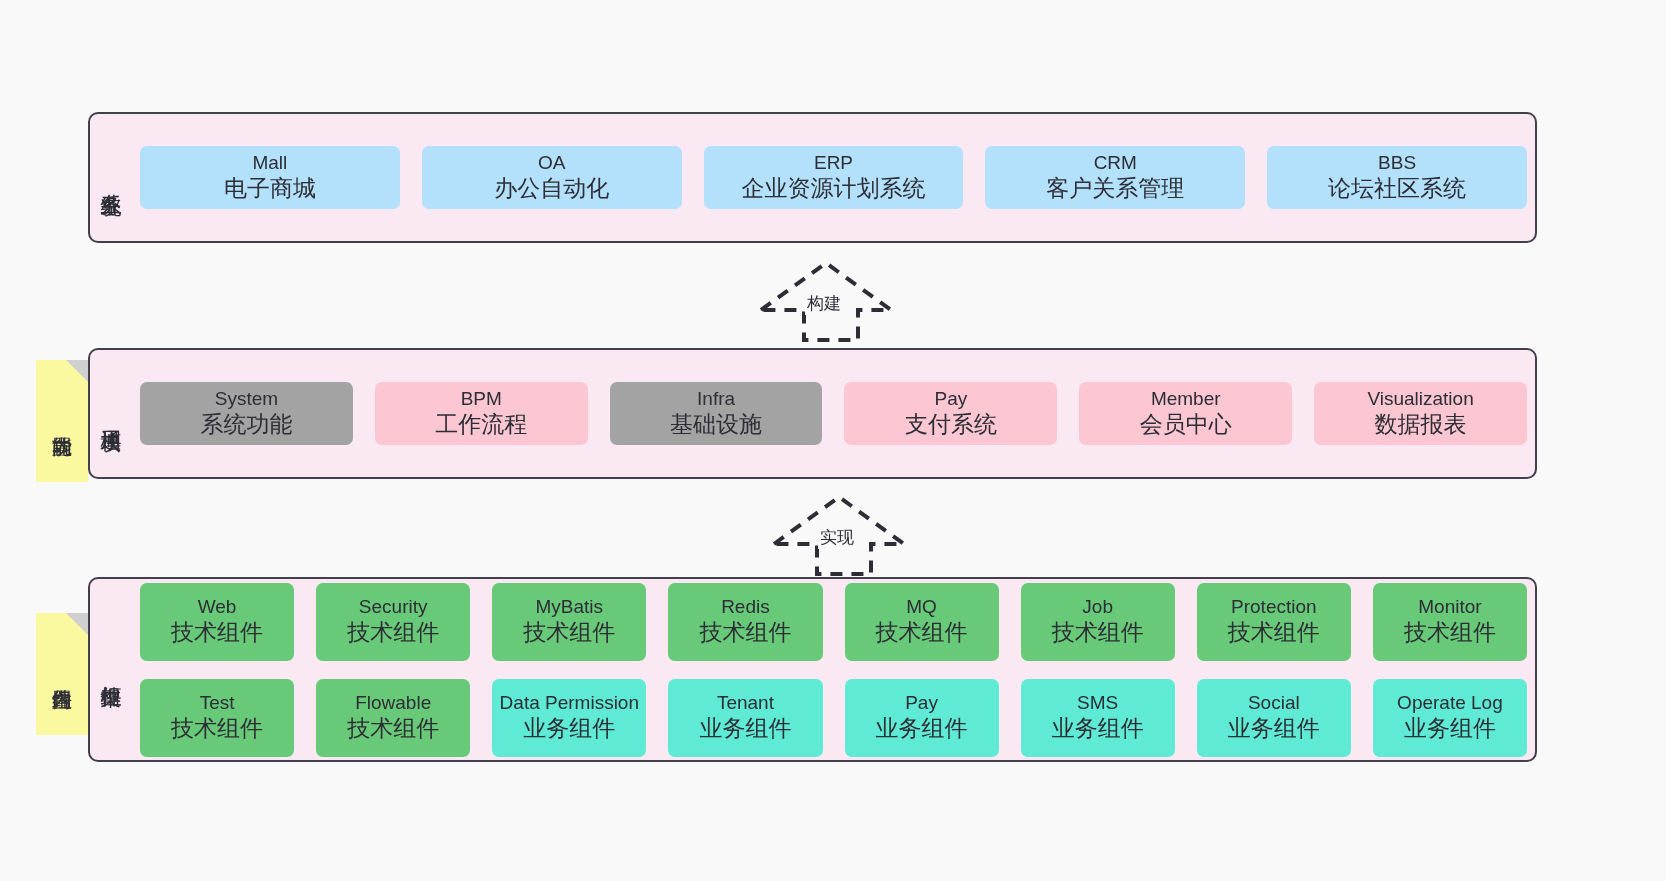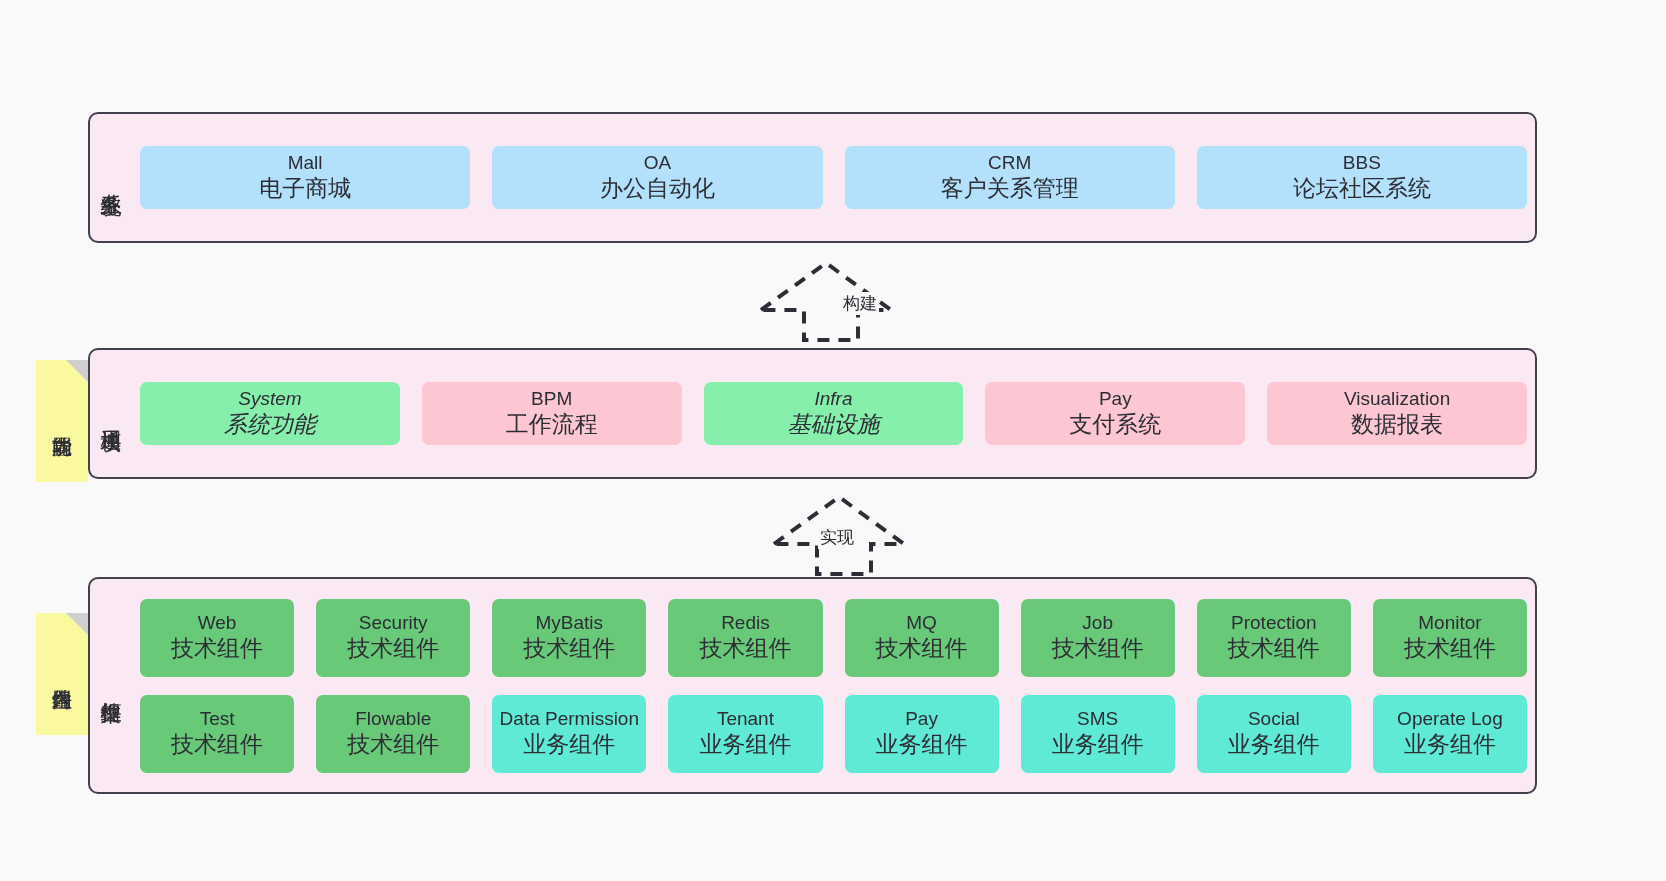--- a/index.html
+++ b/index.html
@@ -84,21 +84,21 @@
     white-space: nowrap;
   }
   .node .cn {
     font-size: 23px;
     color: #2d2d35;
     white-space: nowrap;
   }
   .node.wrap .en { white-space: normal; }
 
   .blue   { background: #b3e0fb; }
-  .red    { background: #86efac; font-style: italic; }
+  .red    { background: #a3a3a3; }
   .pink   { background: #fcc6d2; }
   .green  { background: #68ca79; }
   .lgreen { background: #5eead4; }
 
   
   .note {
     position: absolute;
     box-sizing: border-box;
     background: #fbf9a0;
     display: flex;
@@ -148,36 +148,40 @@
       <div class="row">
         <div class="node blue">
           <span class="en">Mall</span>
           <span class="cn">电子商城</span>
         </div>
         <div class="node blue">
           <span class="en">OA</span>
           <span class="cn">办公自动化</span>
         </div>
         <div class="node blue">
+          <span class="en">ERP</span>
+          <span class="cn">企业资源计划系统</span>
+        </div>
+        <div class="node blue">
           <span class="en">CRM</span>
           <span class="cn">客户关系管理</span>
         </div>
         <div class="node blue">
           <span class="en">BBS</span>
           <span class="cn">论坛社区系统</span>
         </div>
       </div>
     </div>
   </div>
 
   <div class="connector" id="connector-build" style="left:757px; top:258px; width:150px; height:84px;">
     <svg width="150" height="84" viewBox="0 0 150 84">
       <path d="M 4 52 L 69 5 L 134 52 L 101 52 L 101 82 L 47 82 L 47 52 Z" fill="none" stroke="#2d2d35" stroke-width="4" stroke-dasharray="12 9" stroke-linejoin="miter"></path>
     </svg>
-    <div class="connector-label" style="left:48px; top:34px;margin-left:36px;">构建</div>
+    <div class="connector-label" style="left:48px; top:34px;">构建</div>
   </div>
 
   <div class="note" id="note-builtin-function" style="left:36px; top:360px; width:52px; height:122px;">
     <span class="fold"></span>
     <span>内置功能</span>
   </div>
 
   <div class="layer" id="layer-common-modules" style="left:88px; top:348px; width:1449px; height:131px;">
     <div class="layer-title">通用模块</div>
     <div class="layer-body">
@@ -192,40 +196,44 @@
         </div>
         <div class="node red">
           <span class="en">Infra</span>
           <span class="cn">基础设施</span>
         </div>
         <div class="node pink">
           <span class="en">Pay</span>
           <span class="cn">支付系统</span>
         </div>
         <div class="node pink">
+          <span class="en">Member</span>
+          <span class="cn">会员中心</span>
+        </div>
+        <div class="node pink">
           <span class="en">Visualization</span>
           <span class="cn">数据报表</span>
         </div>
       </div>
     </div>
   </div>
 
   <div class="connector" id="connector-implement" style="left:770px; top:492px; width:150px; height:84px;">
     <svg width="150" height="84" viewBox="0 0 150 84">
       <path d="M 4 52 L 69 5 L 134 52 L 101 52 L 101 82 L 47 82 L 47 52 Z" fill="none" stroke="#2d2d35" stroke-width="4" stroke-dasharray="12 9" stroke-linejoin="miter"></path>
     </svg>
     <div class="connector-label" style="left:48px; top:34px;">实现</div>
   </div>
 
   <div class="note" id="note-builtin-component" style="left:36px; top:613px; width:52px; height:122px;">
     <span class="fold"></span>
     <span>内置组件</span>
   </div>
 
-  <div class="layer" id="layer-framework" style="left:88px; top:577px; width:1449px; height:217px;">
+  <div class="layer" id="layer-framework" style="left:88px; top:577px; width:1449px; height:185px;">
     <div class="layer-title">框架组件</div>
     <div class="layer-body">
 
       <div class="row" style="height:78px;">
         <div class="node green">
           <span class="en">Web</span>
           <span class="cn">技术组件</span>
         </div>
         <div class="node green">
           <span class="en">Security</span>

